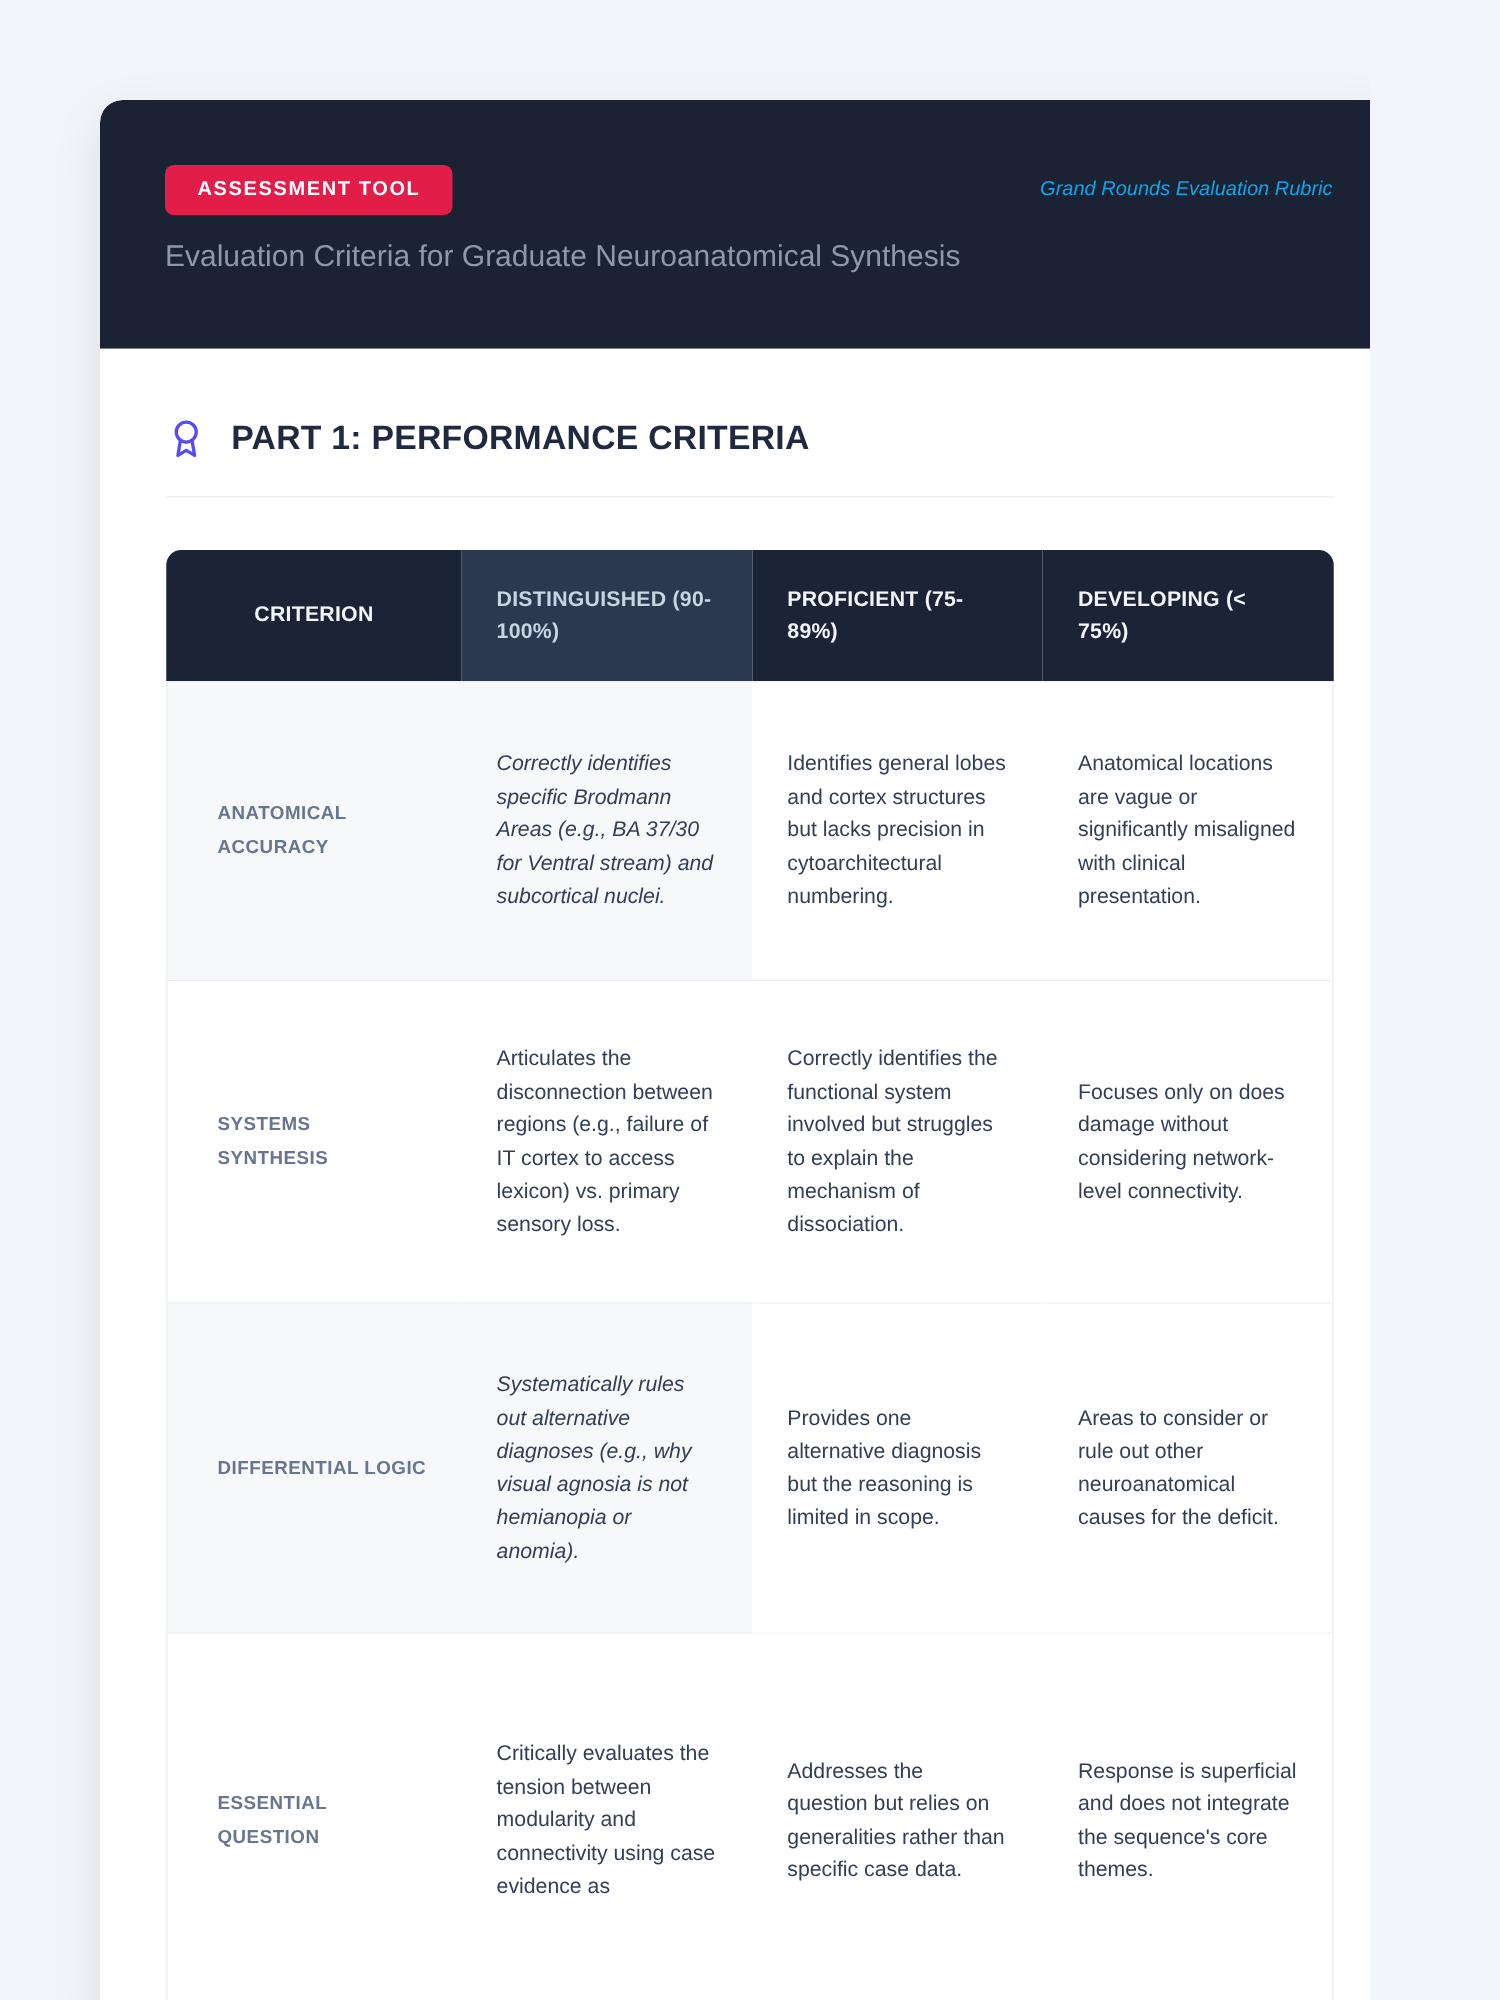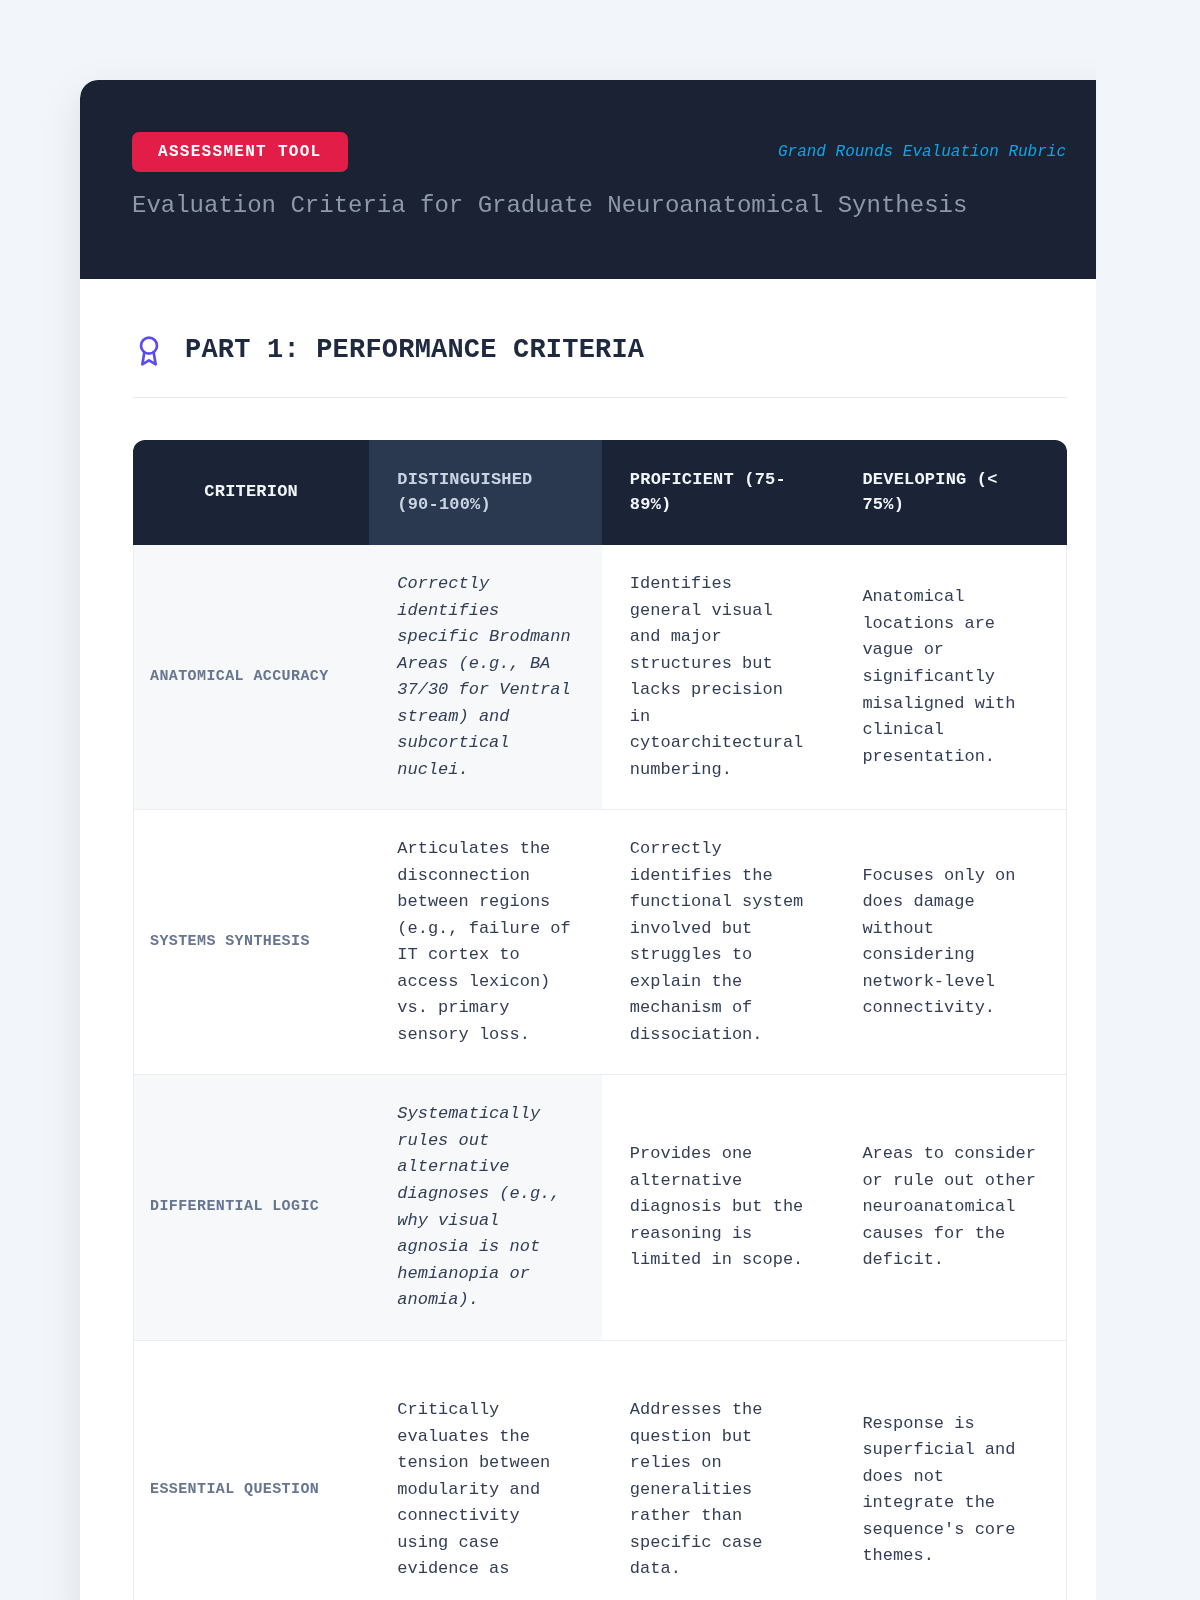--- a/index.html
+++ b/index.html
@@ -6,21 +6,20 @@
   html, body { width: 1200px; height: 1600px; overflow: hidden; }
   body {
     font-family: "Liberation Sans", "DejaVu Sans", sans-serif;
     background: #f2f5f9;
   }
   .page {
     position: relative;
     width: 1096px;
     height: 1600px;
     overflow: hidden;
-    font-family: Liberation Mono, monospace;
   }
   .card {
     position: absolute;
     left: 80px;
     top: 80px;
     width: 1040px;
     height: 1540px;
     border-radius: 18px 18px 0 0;
     background: #ffffff;
     box-shadow: 0 14px 40px rgba(20, 30, 50, 0.10);
@@ -132,21 +131,21 @@
   }
   tbody td:first-child { border-left: 1px solid #eaeef3; }
   tbody td:last-child  { border-right: 1px solid #eaeef3; }
   td.cell-criterion {
     font-size: 15px;
     font-weight: 700;
     color: #67758f;
     text-transform: uppercase;
     letter-spacing: 0.4px;
     line-height: 1.75;
-    padding-left: 16px;
+    padding-left: 40px;
   }
   tbody tr:nth-child(odd) td.cell-criterion,
   tbody tr:nth-child(odd) td.cell-distinguished {
     background: #f6f8fa;
   }
   tbody tr:nth-child(odd) td.cell-distinguished {
     font-style: italic;
   }
   tbody tr:nth-child(1) { height: 240px; }
   tbody tr:nth-child(2) { height: 258px; }
@@ -191,21 +190,21 @@
             <th>CRITERION</th>
             <th class="col-distinguished">DISTINGUISHED (90-100%)</th>
             <th>PROFICIENT (75-89%)</th>
             <th>DEVELOPING (&lt; 75%)</th>
           </tr>
         </thead>
         <tbody>
           <tr>
             <td class="cell-criterion">ANATOMICAL ACCURACY</td>
             <td class="cell-distinguished">Correctly identifies specific Brodmann Areas (e.g., BA 37/30 for Ventral stream) and subcortical nuclei.</td>
-            <td class="cell-proficient">Identifies general visual and major structures but lacks precision in cytoarchitectural numbering.</td>
+            <td class="cell-proficient">Identifies general lobes and cortex structures but lacks precision in cytoarchitectural numbering.</td>
             <td class="cell-developing">Anatomical locations are vague or significantly misaligned with clinical presentation.</td>
           </tr>
           <tr>
             <td class="cell-criterion">SYSTEMS SYNTHESIS</td>
             <td class="cell-distinguished">Articulates the disconnection between regions (e.g., failure of IT cortex to access lexicon) vs. primary sensory loss.</td>
             <td class="cell-proficient">Correctly identifies the functional system involved but struggles to explain the mechanism of dissociation.</td>
             <td class="cell-developing">Focuses only on does damage without considering network-level connectivity.</td>
           </tr>
           <tr>
             <td class="cell-criterion">DIFFERENTIAL LOGIC</td>

